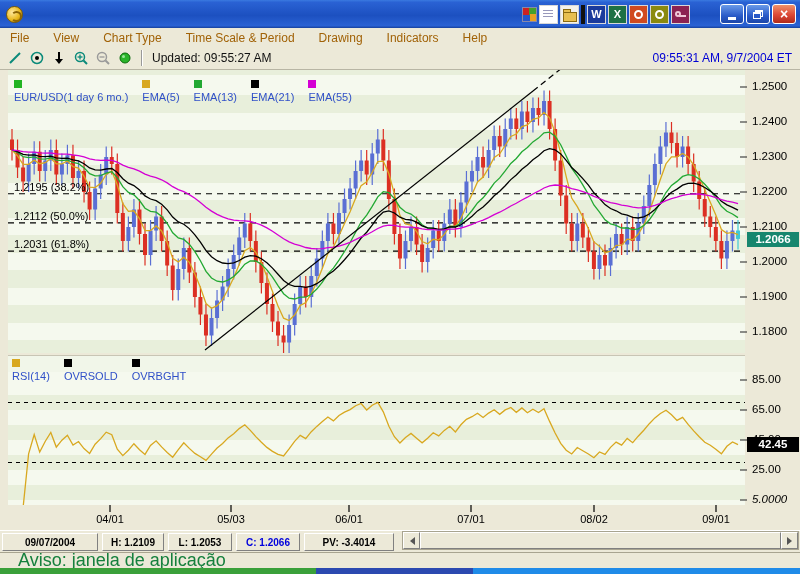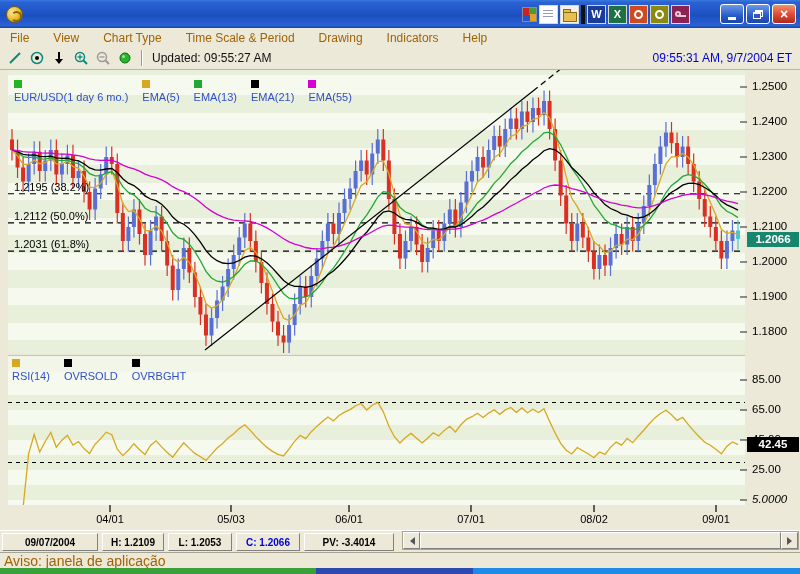--- a/index.html
+++ b/index.html
@@ -96,21 +96,21 @@
   .panel.accent{color:#0000dd;}
   #hscroll{position:absolute;left:402px;top:531px;width:397px;height:19px;background:#f6f4ea;
     border:1px solid #a8a490;box-sizing:border-box;display:flex;}
   .scroll-btn{width:17px;height:100%;background:#ece9d8;border:1px solid;border-color:#fff #808080 #808080 #fff;
     box-sizing:border-box;display:flex;align-items:center;justify-content:center;cursor:pointer;}
   .scroll-thumb{flex:1;background:#ece9d8;border:1px solid;border-color:#fff #808080 #808080 #fff;
     box-sizing:border-box;cursor:pointer;}
   .tri-left{width:0;height:0;border:4px solid transparent;border-right:5px solid #555;margin-left:-3px;}
   .tri-right{width:0;height:0;border:4px solid transparent;border-left:5px solid #555;margin-right:-3px;}
   #statusbar{position:absolute;left:0;top:552px;width:800px;height:16px;background:#ece9d8;
-    border-top:1px solid #a8a490;font-size:14px;color:#a16207;display:flex;align-items:center;padding-left:4px;
+    border-top:1px solid #a8a490;font-size:18px;color:#15803d;display:flex;align-items:center;padding-left:18px;
     box-sizing:border-box;}
   .task-strip{position:absolute;top:568px;height:6px;}
 </style>
 </head>
 <body>
 
 <div id="app">
 
   <div id="titlebar">
     <div id="app-icon"></div>

